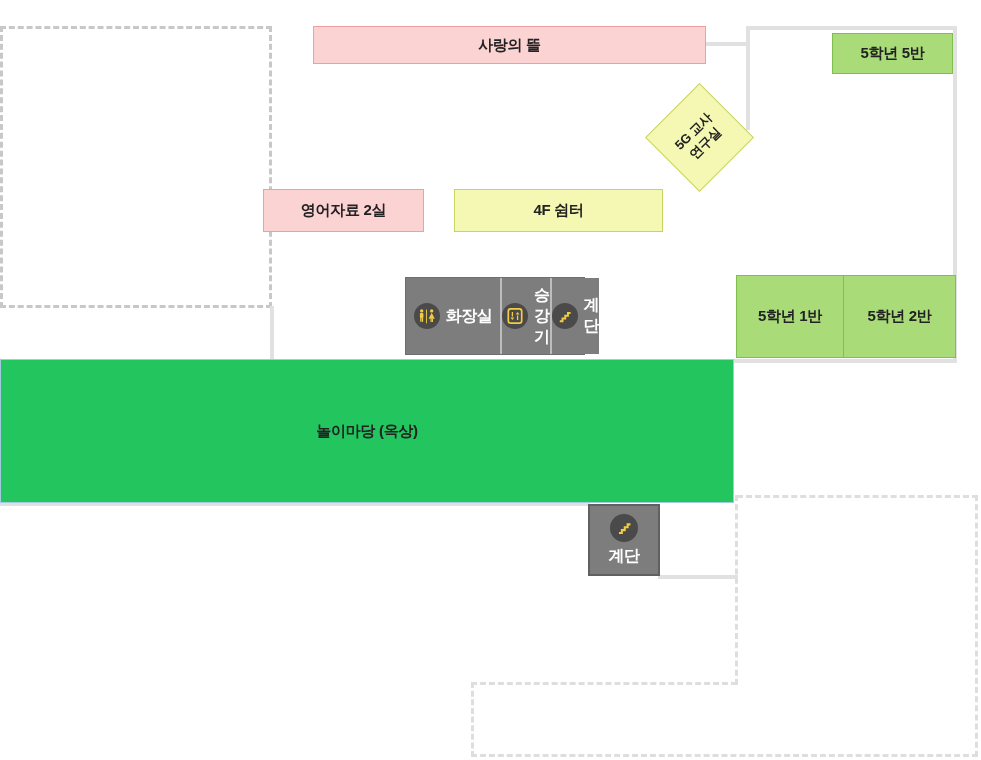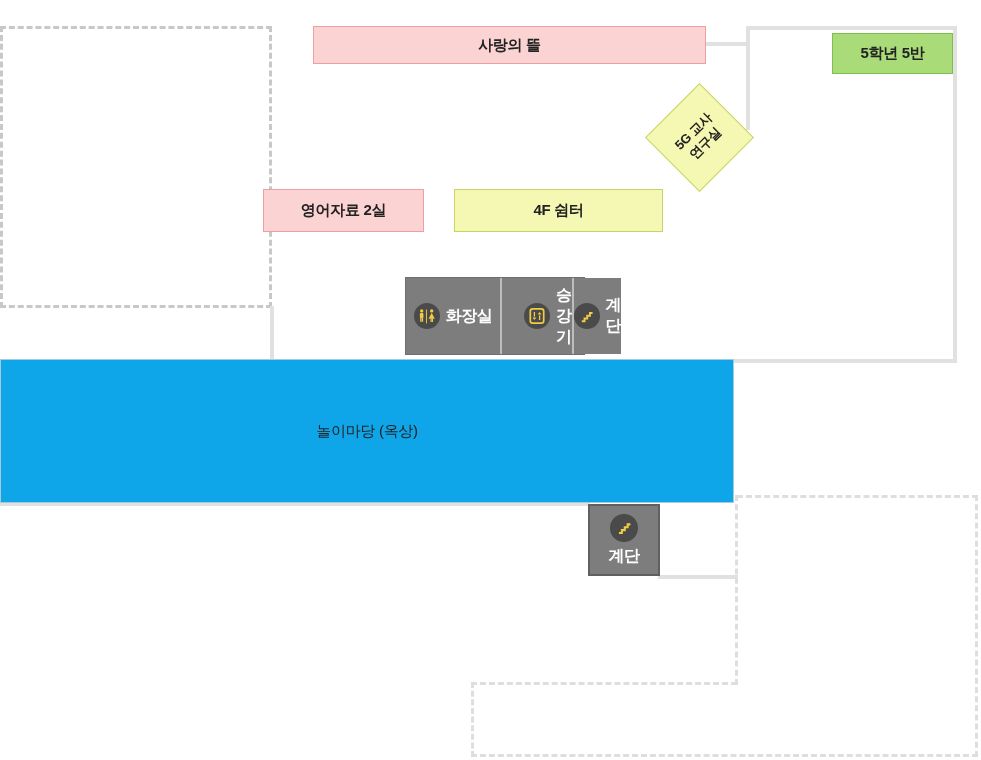--- a/index.html
+++ b/index.html
@@ -10,40 +10,40 @@
   
   .dash-rect{position:absolute;border:3px dashed #c8c8c8;box-sizing:border-box;z-index:1;}
   .dash-h{position:absolute;border-top:3px dashed #dedede;z-index:1;}
   .dash-v{position:absolute;border-left:3px dashed #dedede;z-index:1;}
   
   .room{position:absolute;box-sizing:border-box;display:flex;align-items:center;justify-content:center;
         font-size:15px;font-weight:600;color:#222;z-index:2;letter-spacing:-0.3px;}
   .pink {background:#fbd3d3;border:1px solid #ef9f9f;}
   .green{background:#a9db79;border:1px solid #7fbf4d;}
   .yellow{background:#f4f8b2;border:1px solid #c8d366;}
-  .blue {background:#0ea5e9;border:1px solid #a3cbe0;font-weight:400;}
+  .blue {background:#22c55e;border:1px solid #a3cbe0;font-weight:700;}
   .gstack{position:absolute;z-index:2;}
   .gstack .room{position:relative;left:0;top:0;width:121px;height:41px;margin-top:-1px;}
   .gstack .room:first-child{margin-top:4px;}
   .pair{position:absolute;display:flex;z-index:2;}
   .pair .room{position:relative;height:83px;margin-left:-1px;}
   .pair .room:first-child{margin-left:0;}
   
   .diamond{position:absolute;left:661px;top:99px;width:75px;height:75px;background:#f4f8b2;
            border:1px solid #c8d366;transform:rotate(-45deg);display:flex;align-items:center;
            justify-content:center;z-index:2;}
   .diamond .dlabel{text-align:center;font-size:13px;line-height:1.3;font-weight:600;color:#222;letter-spacing:-0.3px;}
   
   .facility{position:absolute;left:405px;top:277px;width:180px;height:78px;background:#bdbdbd;
             border:1px solid #6f6f6f;box-sizing:border-box;display:flex;gap:2px;z-index:2;}
   .fac-row{display:flex;gap:2px;flex:1;}
   .fac-cell{background:#7d7d7d;display:flex;align-items:center;justify-content:center;gap:6px;
             color:#ffffff;font-size:16px;font-weight:600;letter-spacing:-0.5px;}
   .fac-cell.c1{width:94px;}
-  .fac-cell.c2{flex:1;padding-left:22px;}
+  .fac-cell.c2{flex:1;}
   .fac-cell.wide{flex:1;}
   .icircle{width:26px;height:26px;border-radius:50%;background:#4a4a4a;display:flex;
            align-items:center;justify-content:center;flex:0 0 auto;}
   .stairs-box{position:absolute;left:588px;top:504px;width:72px;height:72px;background:#7d7d7d;
               border:2px solid #606060;box-sizing:border-box;display:flex;flex-direction:column;
               align-items:center;justify-content:center;gap:4px;color:#fff;font-size:16px;
               font-weight:600;letter-spacing:-0.5px;z-index:2;}
 </style>
 </head>
 <body>
@@ -130,20 +130,28 @@
         <span class="icircle">
           <svg viewBox="0 0 20 20" width="16" height="16">
             <path d="M3.5 16.5 h3.4 v-3.4 h3.4 v-3.4 h3.4 v-3.4 h3.3" fill="none" stroke="#f2cc44" stroke-width="2.4"></path>
           </svg>
         </span>
         <span>계단</span>
       </div>
     </div>
   </div>
 
+  <div class="pair" style="left:736px;top:275px;">
+    <div class="room green" style="width:108px;">
+      <span>5학년 1반</span>
+    </div>
+    <div class="room green" style="width:113px;">
+      <span>5학년 2반</span>
+    </div>
+  </div>
 
   <div class="room blue" style="left:0px;top:359px;width:734px;height:144px;">
     <span>놀이마당 (옥상)</span>
   </div>
 
   <div class="stairs-box">
     <span class="icircle" style="width:28px;height:28px;">
       <svg viewBox="0 0 20 20" width="17" height="17">
         <path d="M3.5 16.5 h3.4 v-3.4 h3.4 v-3.4 h3.4 v-3.4 h3.3" fill="none" stroke="#f2cc44" stroke-width="2.4"></path>
       </svg>

